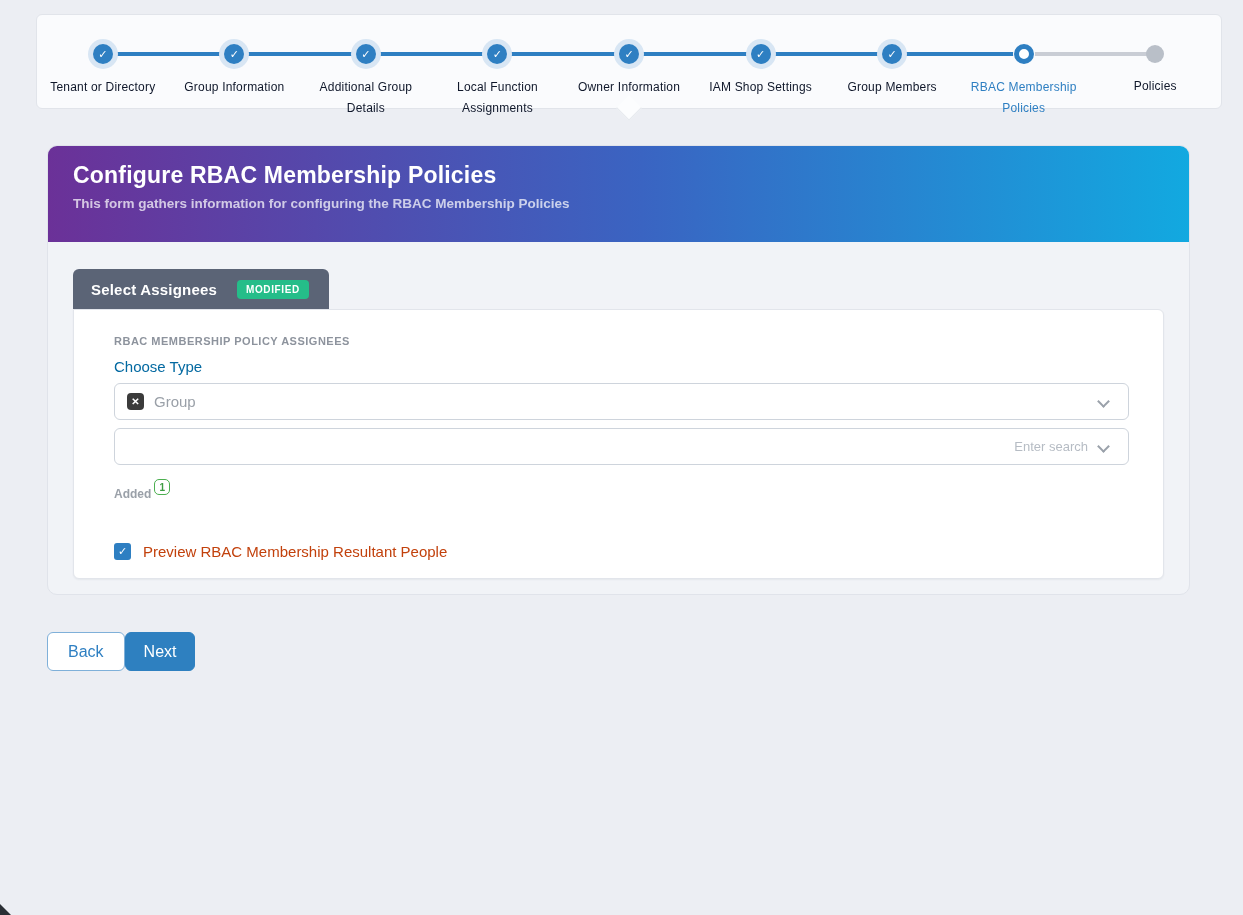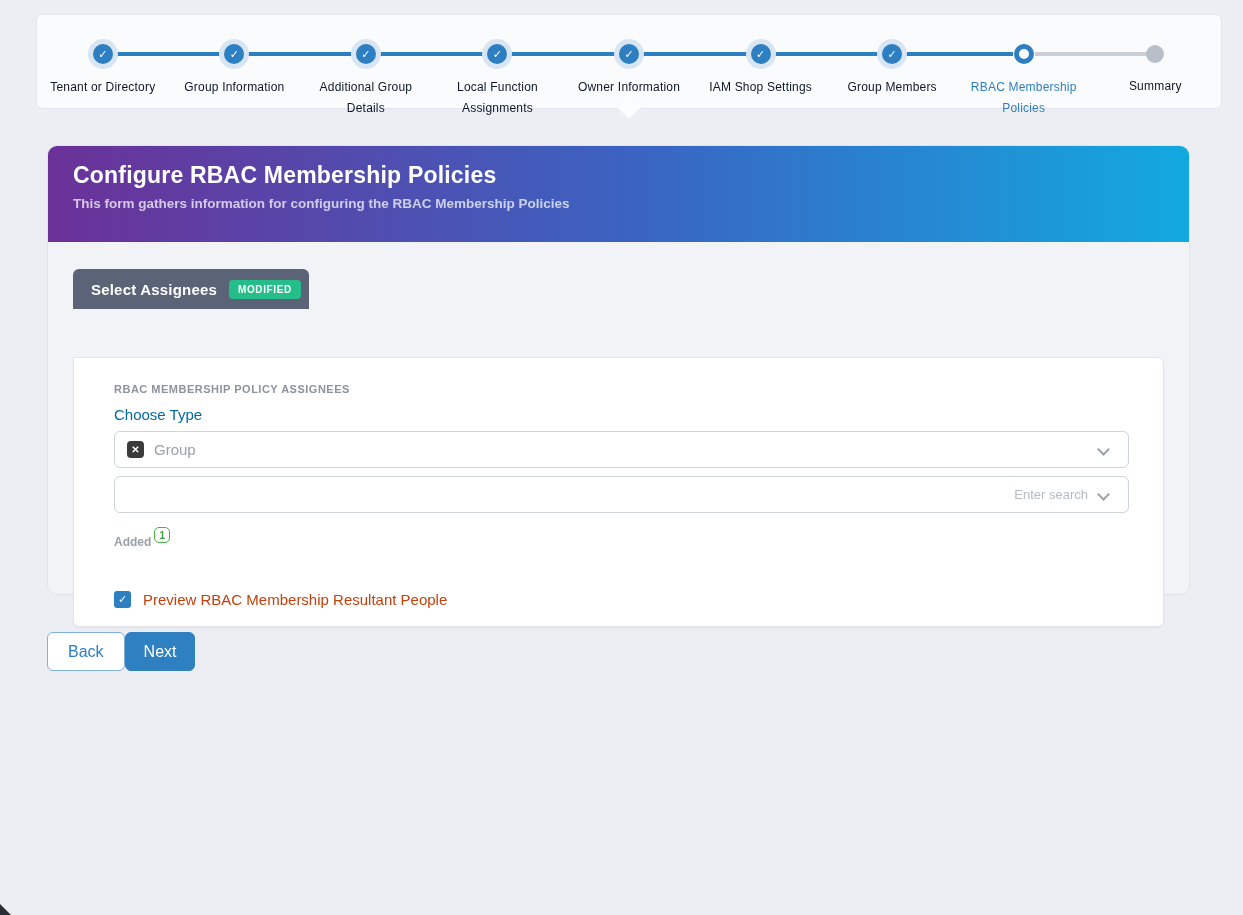--- a/index.html
+++ b/index.html
@@ -57,34 +57,34 @@
   .card-header {
     height:96px; border-radius:9px 9px 0 0; padding:16px 25px 0 25px;
     background:linear-gradient(90deg,#6b3198 0%, #3a64c2 52%, #12a9e0 100%);
   }
   .card-title { color:#fff; font-size:23px; font-weight:bold; letter-spacing:.2px; }
   .card-subtitle { color:rgba(255,255,255,.72); font-size:13.5px; font-weight:bold; margin-top:7px; }
 
   .card-body { padding:27px 25px 0 25px; position:relative; }
 
   .tab {
-    display:inline-flex; align-items:center; gap:12px;
+    display:inline-flex; align-items:center; gap:20px;
     background:#5b6476; border-radius:6px 6px 0 0;
-    height:40px; padding:0 8px 0 18px; position:relative; z-index:2; cursor:pointer;
+    height:40px; padding:0 20px 0 18px; position:relative; z-index:2; cursor:pointer;
   }
   .tab-label { color:#fff; font-size:15px; font-weight:bold; letter-spacing:.2px; }
   .tab-badge {
     background:#25bd89; color:#fff; font-size:10px; font-weight:bold;
     letter-spacing:.6px; padding:4px 9px; border-radius:4px;
   }
 
   .panel {
     background:#fff; border:1px solid #e2e5eb; border-radius:0 6px 6px 6px;
     box-shadow:0 1px 2px rgba(40,50,70,.06);
-    height:270px; padding:25px 40px 0 40px; position:relative; z-index:1;margin-top:48px;
+    height:270px; padding:25px 40px 0 40px; position:relative; z-index:1;
   }
   .section-label {
     font-size:11px; color:#8d939d; letter-spacing:.5px; font-weight:bold; margin-bottom:11px;
   }
   .field-label { font-size:15px; color:#0369a1; margin-bottom:8px; }
 
   .select-box {
     width:1015px; height:37px; border:1px solid #ced4dc; border-radius:6px;
     display:flex; align-items:center; padding:0 40px 0 12px;
     position:relative; background:#fff; cursor:pointer; margin-bottom:8px;
@@ -189,21 +189,21 @@
             <span>✓</span>
           </div>
         <div class="step-label">Group Members</div>
       </div>
       <div class="step active">
         <div class="step-circle"></div>
         <div class="step-label">RBAC Membership Policies</div>
       </div>
       <div class="step upcoming">
         <div class="step-circle"></div>
-        <div class="step-label">Summary</div>
+        <div class="step-label">Policies</div>
       </div>
     </div>
   </div>
   <div class="stepper-caret"></div>
 </div>
 
 <div class="form-card">
   <div class="card-header">
     <div class="card-title">Configure RBAC Membership Policies</div>
     <div class="card-subtitle">This form gathers information for configuring the RBAC Membership Policies</div>

